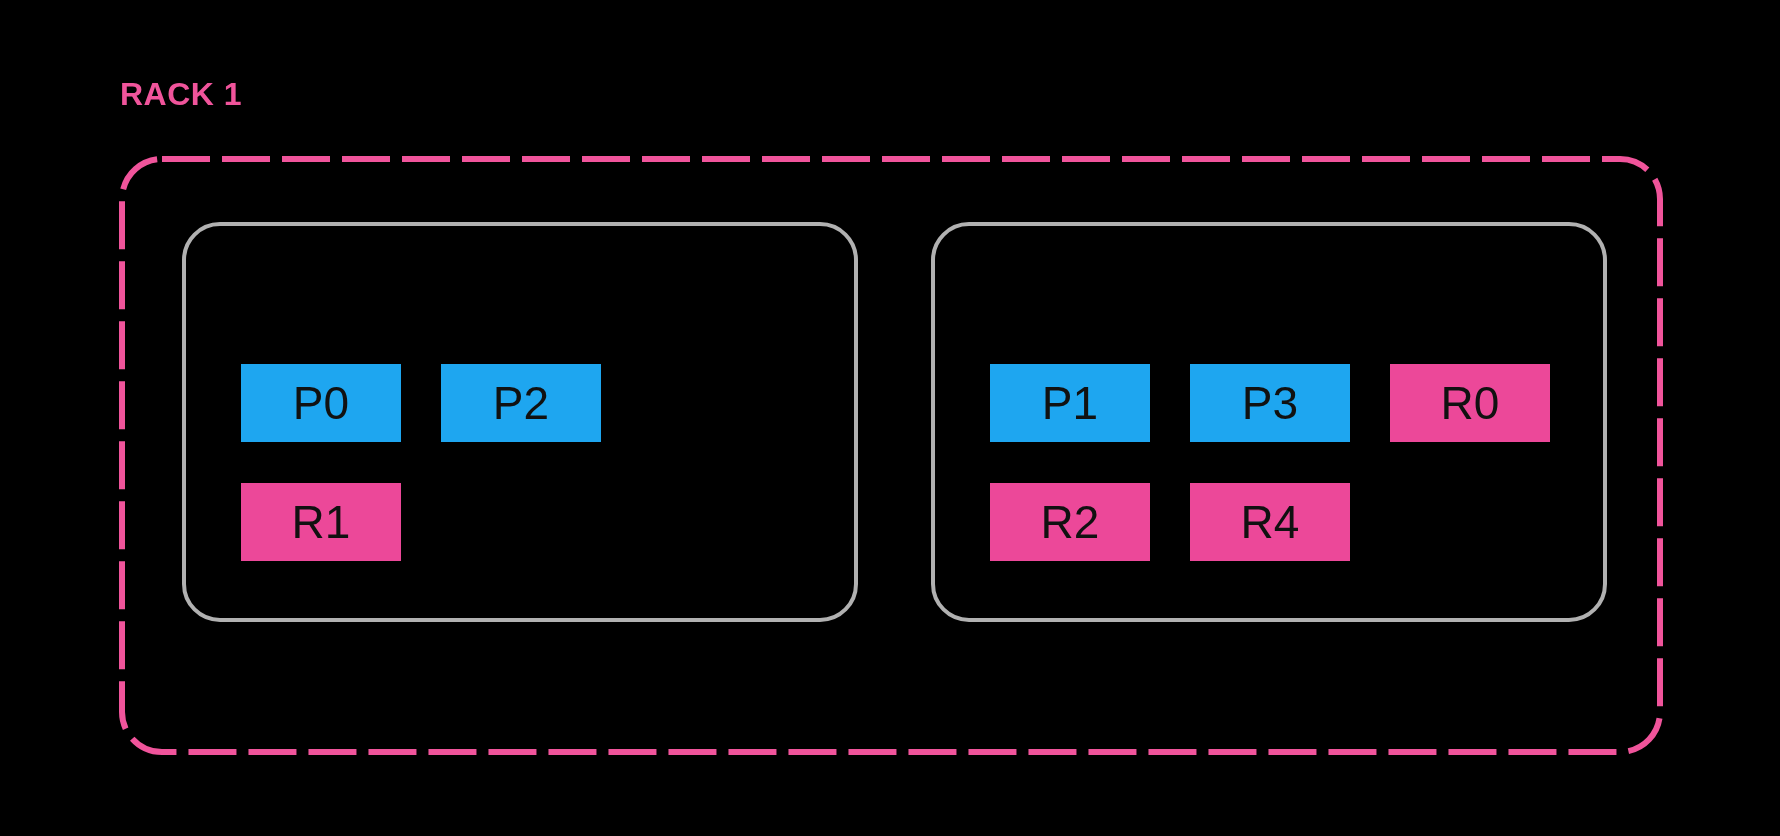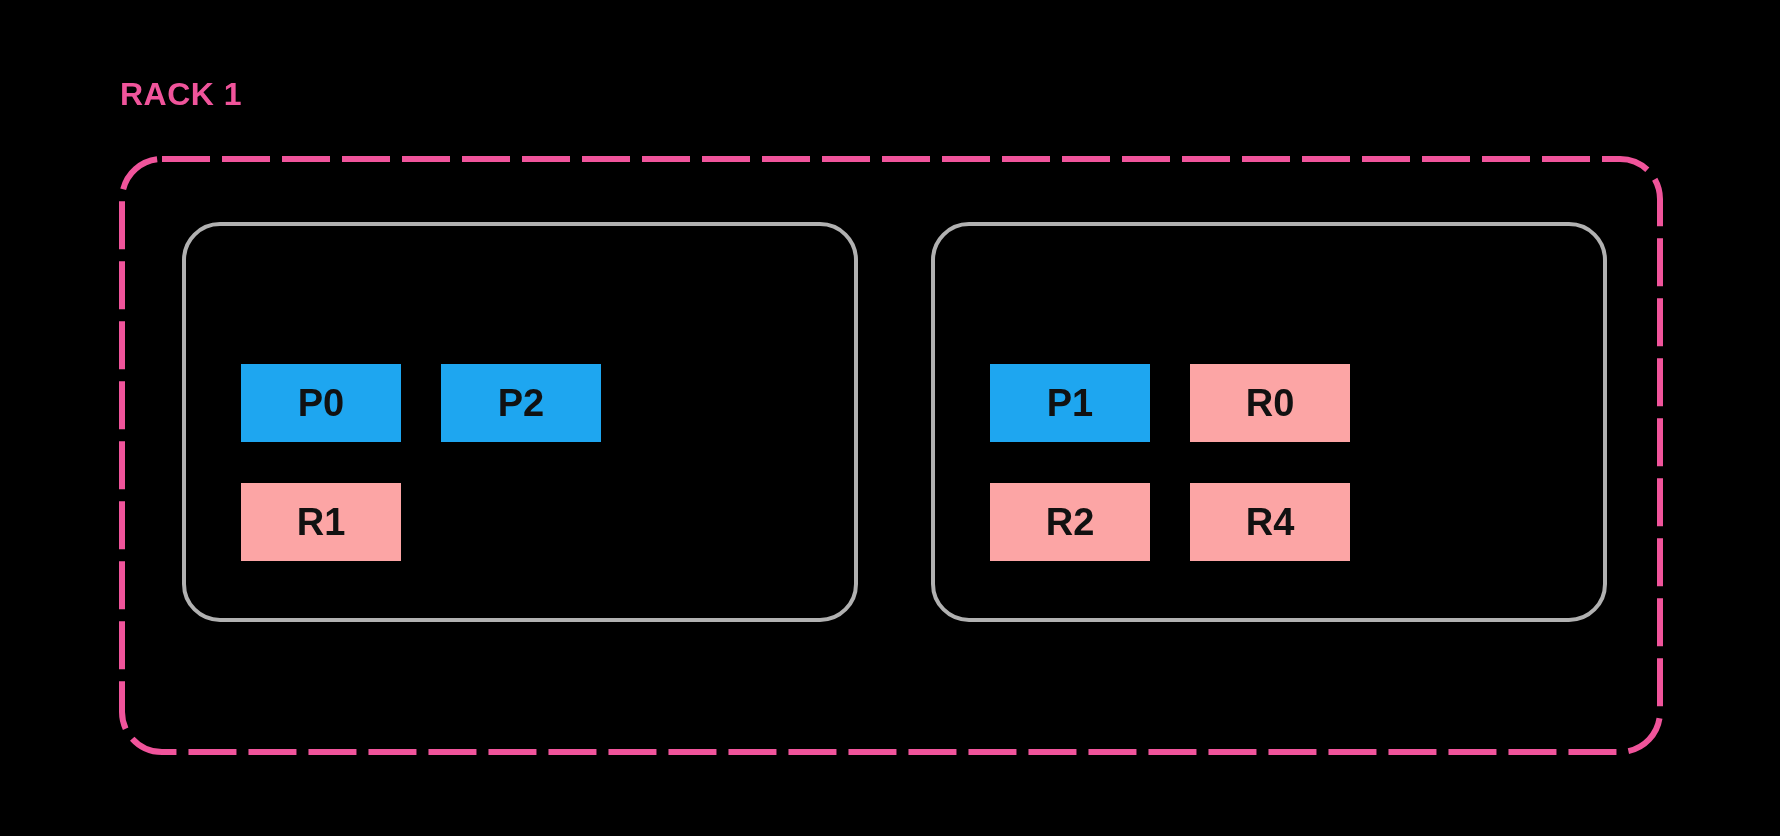--- a/index.html
+++ b/index.html
@@ -46,26 +46,26 @@
     display: flex;
     gap: 40px;
     margin-bottom: 41px;
   }
   .slot {
     width: 160px;
     height: 78px;
     display: flex;
     align-items: center;
     justify-content: center;
-    font-size: 38px;
-    font-weight: 700;
+    font-size: 46px;
+    font-weight: 400;
     color: #111111;
   }
   .primary { background: #1ea6f0; }
-  .replica { background: #fca5a5; }
+  .replica { background: #ec4899; }
 </style>
 </head>
 <body>
 
 <div class="canvas">
 
   <div class="rack-title">RACK 1</div>
 
   <svg class="rack-outline" width="1780" height="836">
     <rect x="122" y="159" width="1538" height="593" rx="40" ry="40" fill="none" stroke="#f0549b" stroke-width="6" stroke-dasharray="48 12"></rect>
@@ -77,20 +77,21 @@
       <div class="slot primary">P2</div>
     </div>
     <div class="slot-row">
       <div class="slot replica">R1</div>
     </div>
   </div>
 
   <div class="node node-right">
     <div class="slot-row">
       <div class="slot primary">P1</div>
+      <div class="slot primary">P3</div>
       <div class="slot replica">R0</div>
     </div>
     <div class="slot-row">
       <div class="slot replica">R2</div>
       <div class="slot replica">R4</div>
     </div>
   </div>
 
 </div>
 

